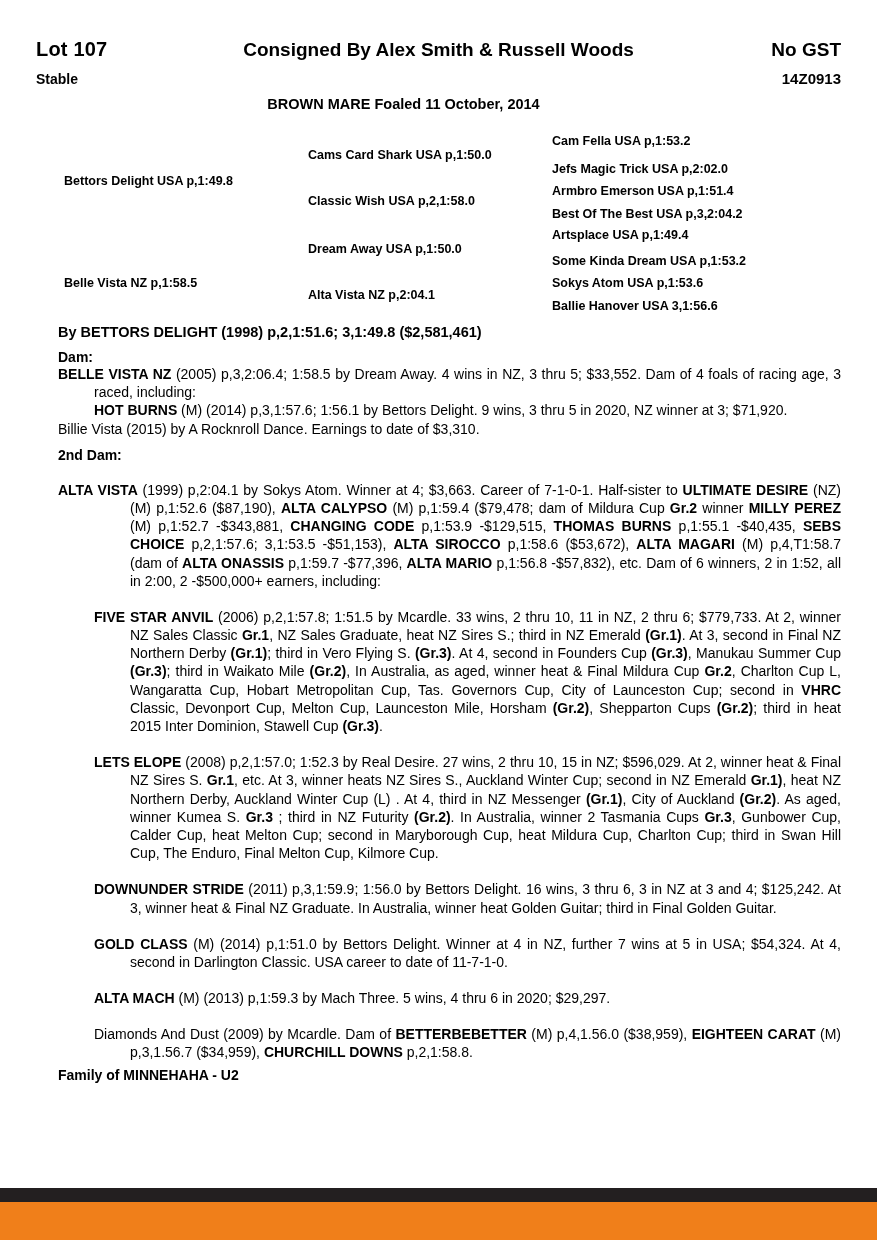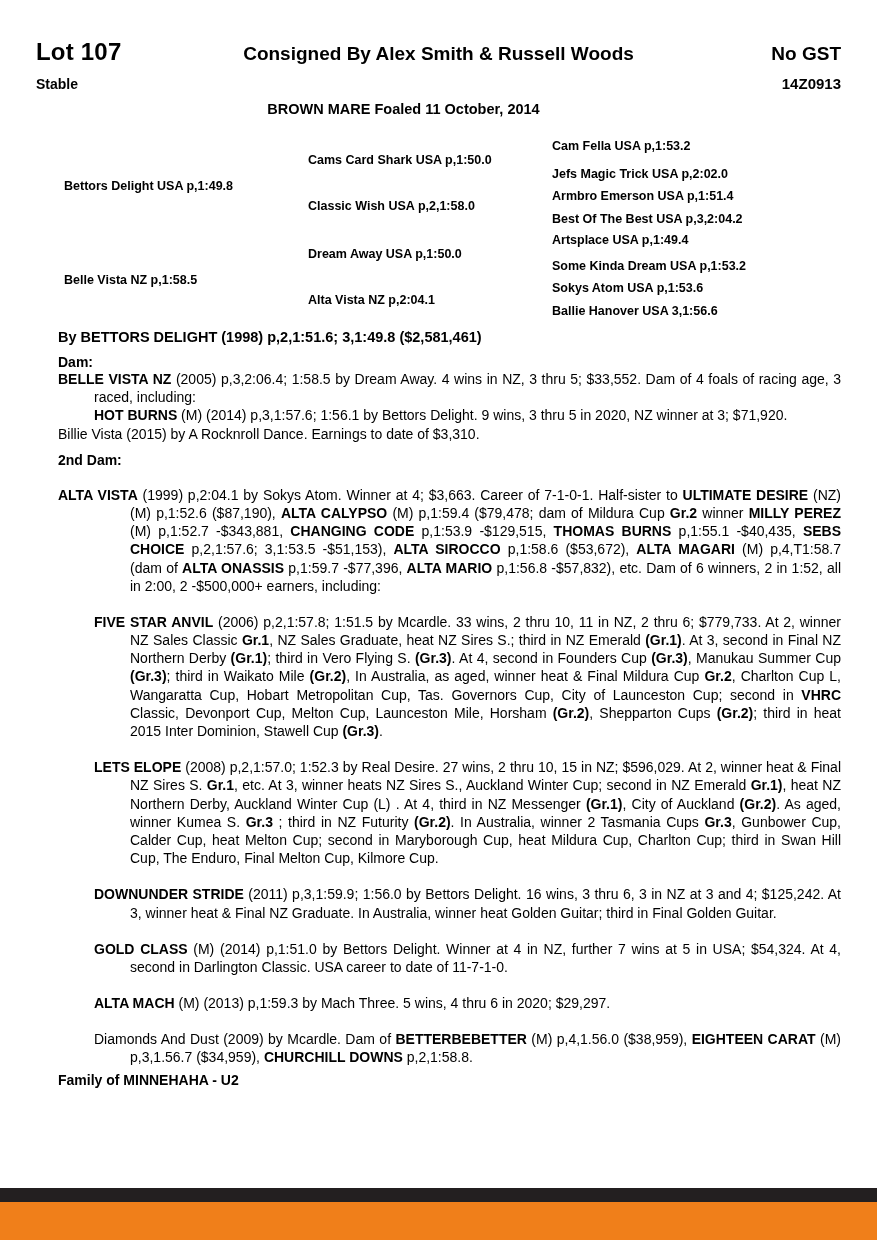--- a/index.html
+++ b/index.html
@@ -23,21 +23,21 @@
     padding: 28px 36px 0 36px;
   }
   
   .hdr-row1 {
     display: flex;
     align-items: baseline;
     justify-content: space-between;
     margin-top: 10px;
   }
   .lot-no {
-    font-size: 24px;
+    font-size: 20px;
     font-weight: bold;
     letter-spacing: 0.2px;
     width: 140px;
   }
   .consignor {
     font-size: 19px;
     font-weight: bold;
     text-align: center;
     flex: 1;
   }
@@ -172,21 +172,21 @@
     <div class="ped col2" style="top:22px;">Cams Card Shark USA p,1:50.0</div>
     <div class="ped col3" style="top:36px;">Jefs Magic Trick USA p,2:02.0</div>
     <div class="ped col1" style="top:48px;">Bettors Delight USA p,1:49.8</div>
     <div class="ped col3" style="top:58px;">Armbro Emerson USA p,1:51.4</div>
     <div class="ped col2" style="top:68px;">Classic Wish USA p,2,1:58.0</div>
     <div class="ped col3" style="top:81px;">Best Of The Best USA p,3,2:04.2</div>
 
     <div class="ped col3" style="top:102px;">Artsplace USA p,1:49.4</div>
     <div class="ped col2" style="top:116px;">Dream Away USA p,1:50.0</div>
     <div class="ped col3" style="top:128px;">Some Kinda Dream USA p,1:53.2</div>
-    <div class="ped col1" style="top:142px;">Belle Vista NZ p,1:58.5</div>
+    <div class="ped col1" style="top:150px;">Belle Vista NZ p,1:58.5</div>
     <div class="ped col3" style="top:150px;">Sokys Atom USA p,1:53.6</div>
     <div class="ped col2" style="top:162px;">Alta Vista NZ p,2:04.1</div>
     <div class="ped col3" style="top:173px;">Ballie Hanover USA 3,1:56.6</div>
   </div>
 
   <div class="sire-line">By BETTORS DELIGHT (1998) p,2,1:51.6; 3,1:49.8 ($2,581,461)</div>
 
   <div class="sec-head">Dam:</div>
   <div class="dam-block">
     <div class="para ind-hang"><span><b>BELLE VISTA NZ</b> (2005) p,3,2:06.4; 1:58.5 by Dream Away. 4 wins in NZ, 3 thru 5; $33,552. Dam of 4 foals of racing age, 3 raced, including:</span></div>

